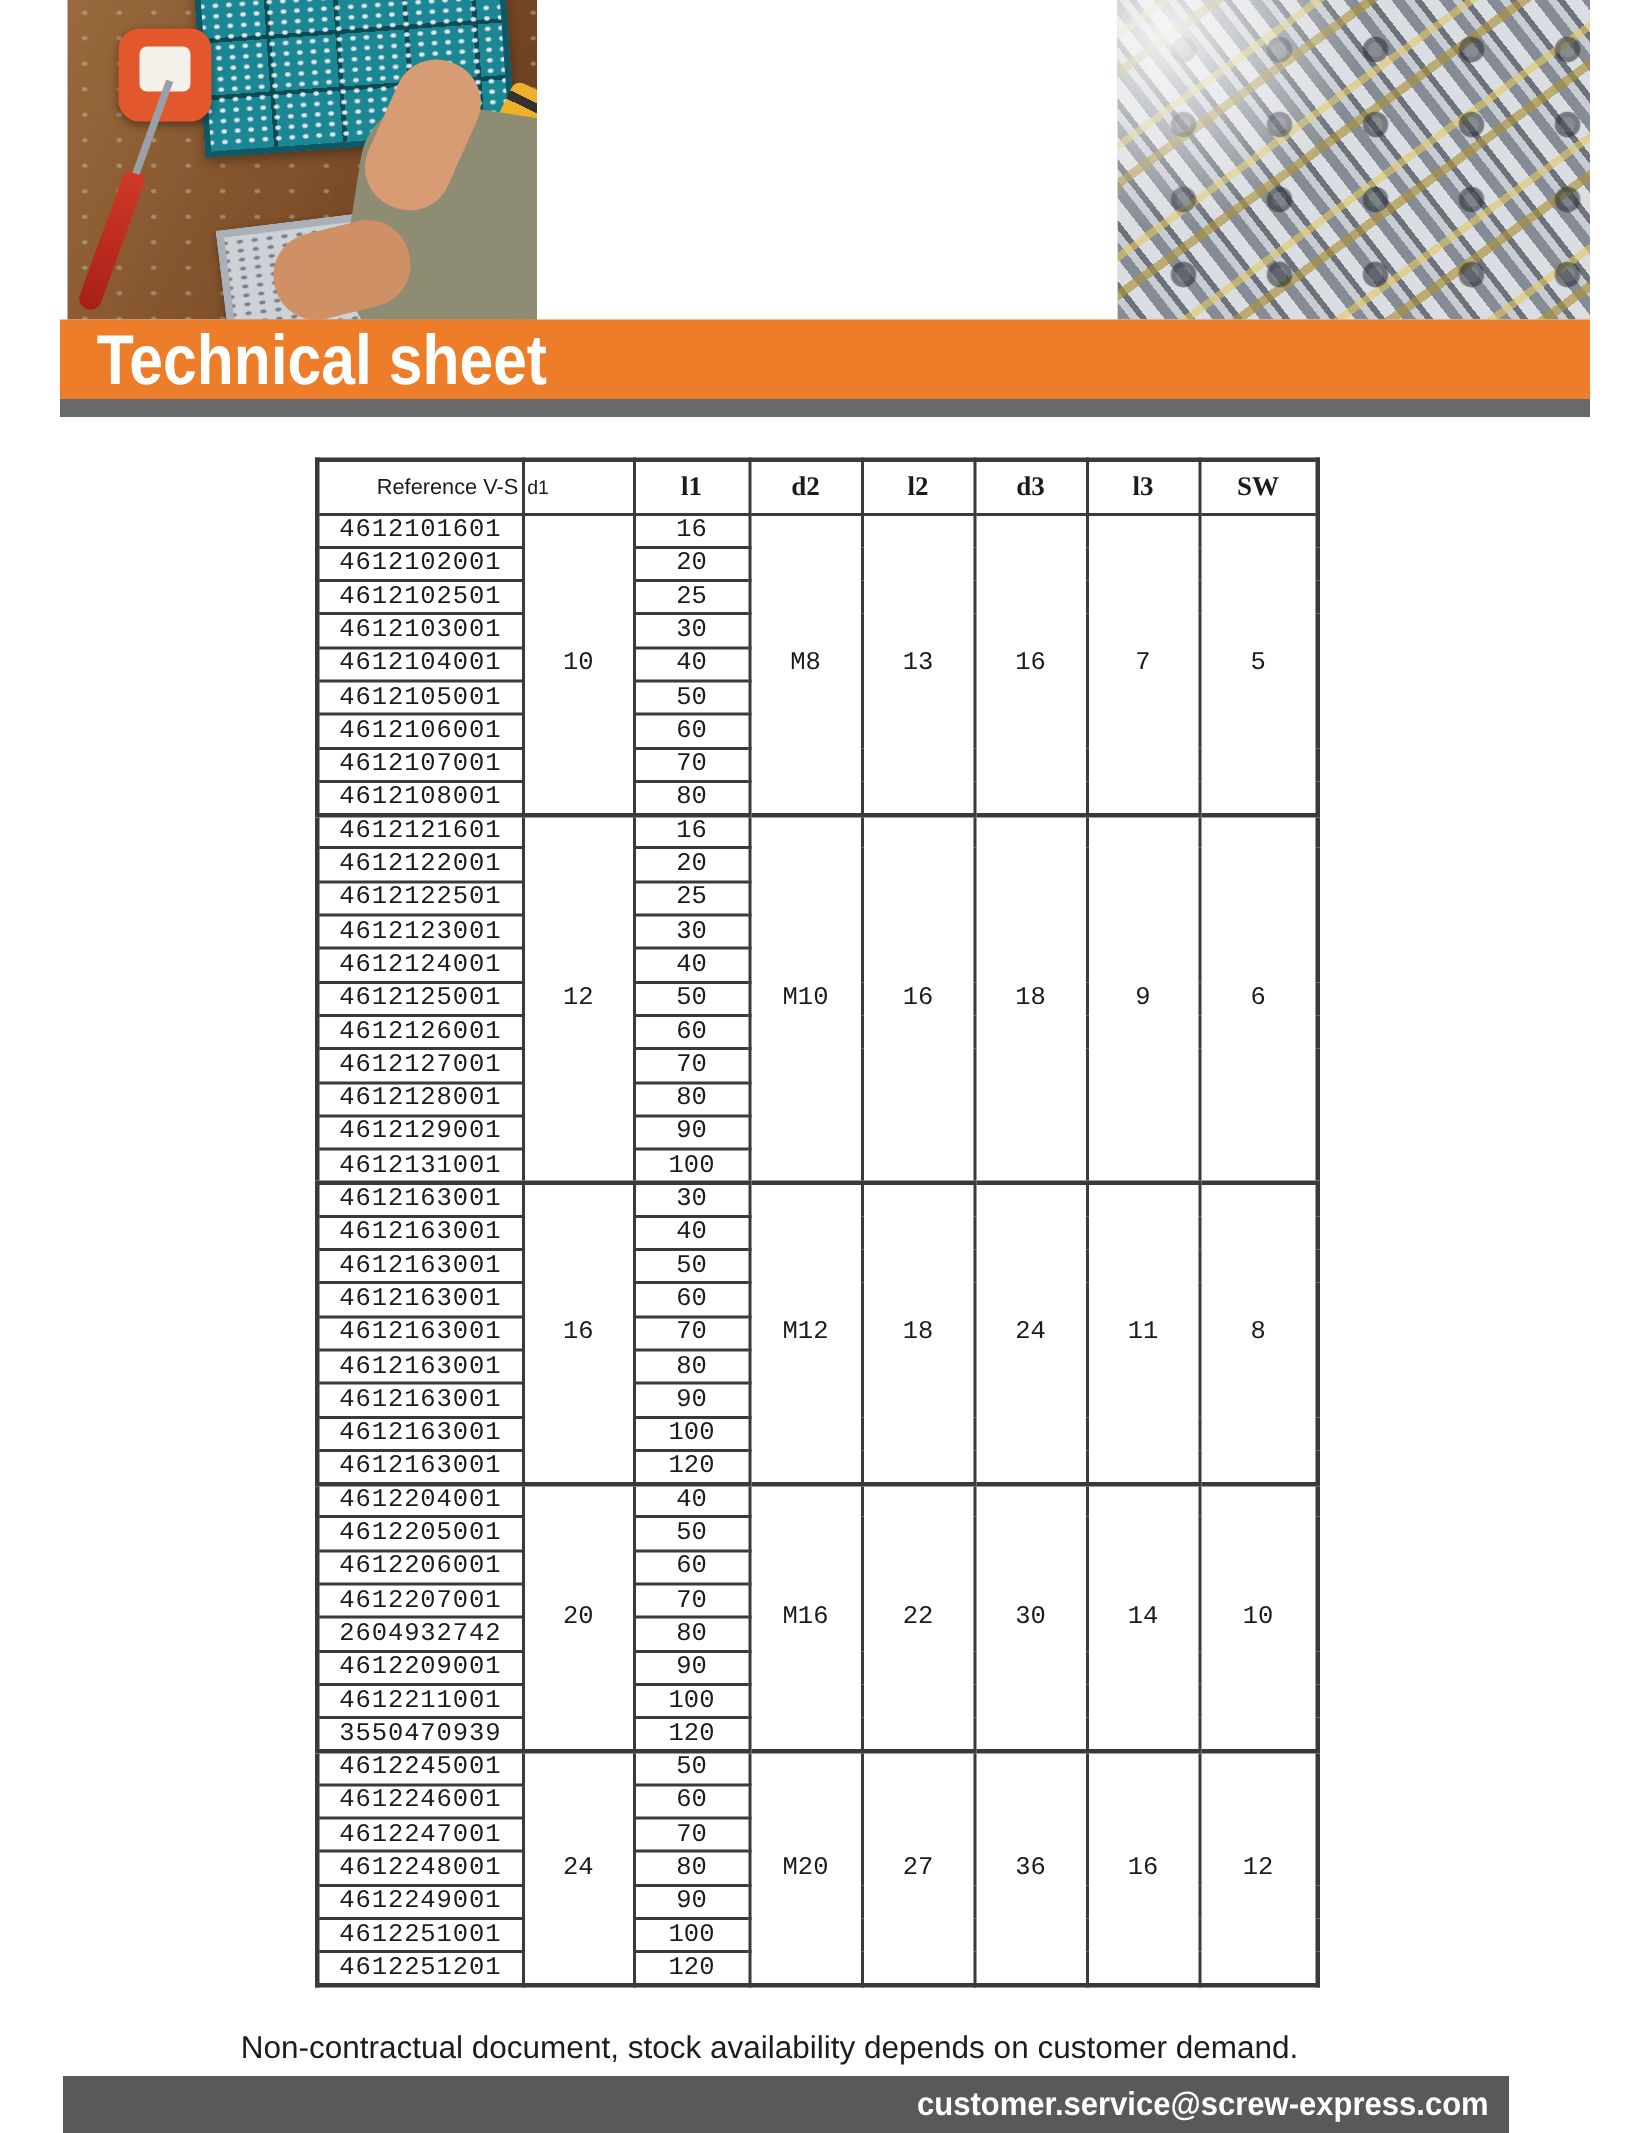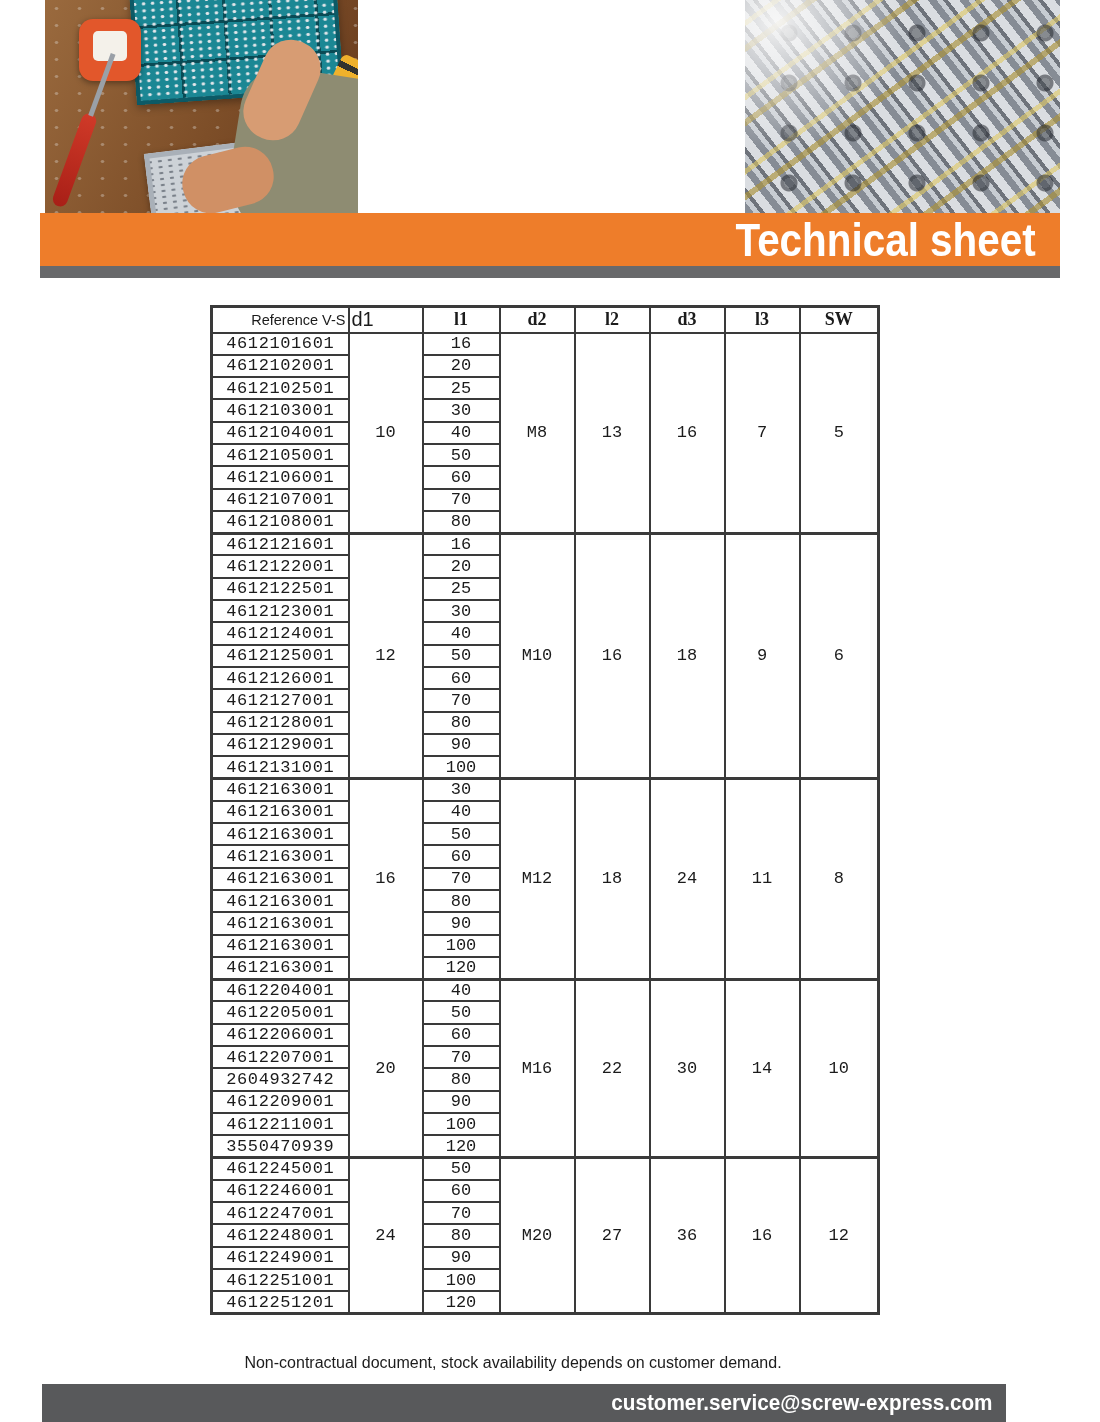--- a/index.html
+++ b/index.html
@@ -55,46 +55,46 @@
 
   
   .logo { position: absolute; left: 358px; top: 0; width: 387px; height: 213px; text-align: center; }
   .logo-text { margin-top: 74px; font-size: 41px; font-weight: 700; letter-spacing: -1px; white-space: nowrap; }
   .logo-gray { color: var(--logo-gray, #45484c); }
   .logo-orange { color: var(--logo-orange, #f47b20); font-style: italic; }
   .swoosh { display: block; margin: 0 auto 0 48px; }
 
   
   .banner { position: absolute; left: 40px; top: 213px; width: 1020px; height: 53px;
-    background: var(--orange, #ee7d2a); display: flex; align-items: center; justify-content: flex-end; }
+    background: var(--orange, #ee7d2a); display: flex; align-items: center; justify-content: flex-start; }
   .banner-title { color: #fff; font-size: 47px; font-weight: 800; transform: scaleX(.86); white-space: nowrap; }
   .banner-under { position: absolute; left: 40px; top: 266px; width: 1020px; height: 12px;
     background: var(--divider, #68696b); }
 
   
   .spec { position: absolute; left: 210px; top: 305px; width: 667px;
     border-collapse: collapse; table-layout: fixed;
     font-family: "Liberation Serif", serif; color: #1b1b1b;
     border: 3px solid var(--tborder, #3a3a3a); }
   .spec th, .spec td { border: 2px solid var(--tborder, #3a3a3a); padding: 0;
     text-align: center; vertical-align: middle; overflow: hidden; }
-  .spec thead tr { height: 26px; }
+  .spec thead tr { height: 36px; }
   .spec tbody tr { height: 22.3px; font-family: Liberation Mono, monospace; }
   .spec th.h-ref { font-family: "Liberation Sans", sans-serif; font-size: 14.5px; font-weight: 400;
     text-align: right; padding-right: 2px; }
-  .spec th.h-d1 { font-family: "Liberation Sans", sans-serif; font-size: 20px; font-weight: 400;
+  .spec th.h-d1 { font-family: "Liberation Sans", sans-serif; font-size: 13px; font-weight: 400;
     text-align: left; padding-left: 2px; }
   .spec th.h-num { font-size: 18px; font-weight: 700; }
   .spec td { font-size: 17px; line-height: 1; }
   .spec td.c-ref { letter-spacing: .6px; }
   .spec tr.gsep td { border-top-width: 3px; }
 
   
   .note { position: absolute; left: 0; right: 74px; top: 1354px; text-align: center;
-    font-size: 16px; color: #1c1c1c; }
+    font-size: 21px; color: #1c1c1c; }
   .bottom-bar { position: absolute; left: 42px; top: 1384px; width: 964px; height: 38px;
     background: var(--footer-bar, #58595b); display: flex; align-items: center;
     justify-content: flex-end; padding-right: 14px; }
   .bottom-email { color: #fff; font-size: 22px; font-weight: 800;
     transform: scaleX(.94); transform-origin: right center; white-space: nowrap; }
 </style>
 </head>
 <body>
 
 <div class="page">

